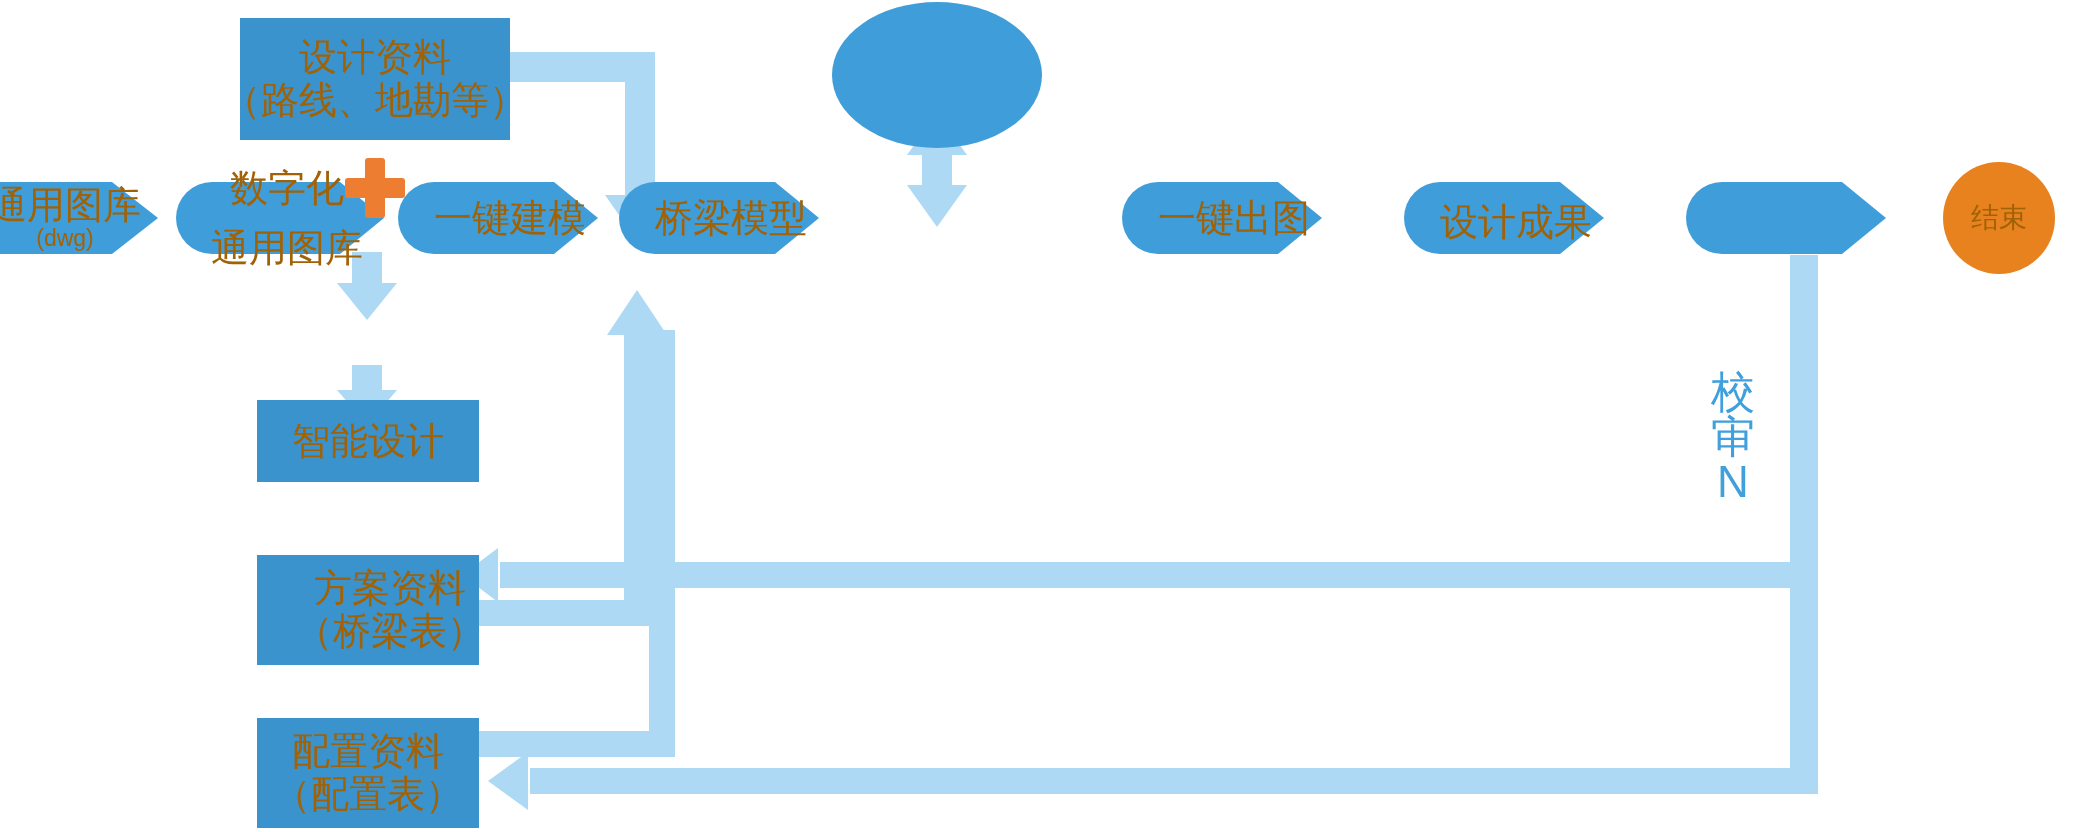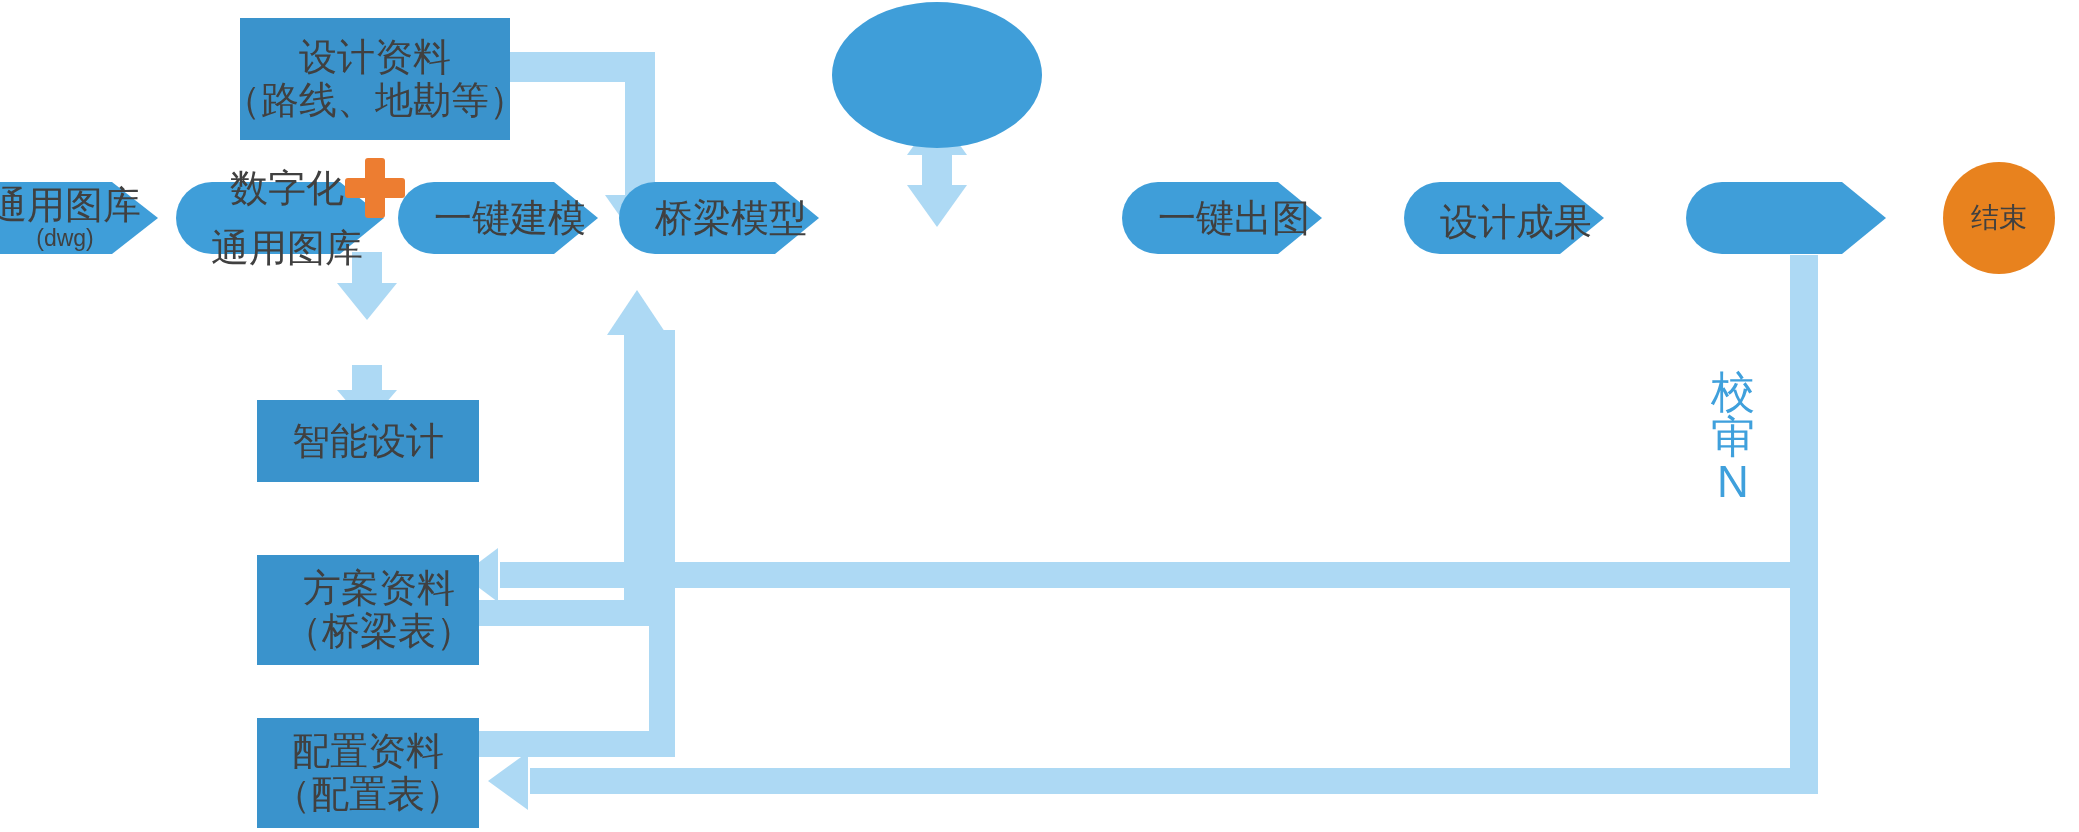--- a/index.html
+++ b/index.html
@@ -4,21 +4,21 @@
 <style>
   html,body{margin:0;padding:0;background:#ffffff;}
   body{font-family:"Liberation Sans","DejaVu Sans",sans-serif;}
   #stage{position:relative;width:2079px;height:832px;background:#fff;overflow:hidden;}
   #svgroot{position:absolute;left:0;top:0;width:2079px;height:832px;}
 
   .node-label{
     position:absolute;
     display:flex;align-items:center;justify-content:center;
     flex-direction:column;
-    color:#404040;
+    color:#a16207;
     text-align:left;
     line-height:1.12;
     pointer-events:none;
     white-space:nowrap;
   }
   .lbl-main{font-size:38px;}
   .lbl-sub{font-size:23px;}
   .lbl-box{font-size:38px;}
   .lbl-ellipse{font-size:40px;}
   .lbl-end{font-size:28px;}
@@ -193,21 +193,21 @@
   <div class="node-label" style="left:240px;top:18px;width:270px;height:122px;">
     <div class="lbl-box">设计资料</div>
     <div class="lbl-box">（路线、地勘等）</div>
   </div>
 
 
   <div class="node-label" style="left:257px;top:400px;width:222px;height:82px;">
     <div class="lbl-box">智能设计</div>
   </div>
 
-  <div class="node-label" style="left:268px;top:555px;width:222px;height:110px;">
+  <div class="node-label" style="left:257px;top:555px;width:222px;height:110px;padding-left:22px;">
     <div class="lbl-box">方案资料</div>
     <div class="lbl-box">（桥梁表）</div>
   </div>
 
   <div class="node-label" style="left:257px;top:718px;width:222px;height:110px;">
     <div class="lbl-box">配置资料</div>
     <div class="lbl-box">（配置表）</div>
   </div>
 
   <div class="vlabel" style="left:1707px;top:370px;width:52px;">

